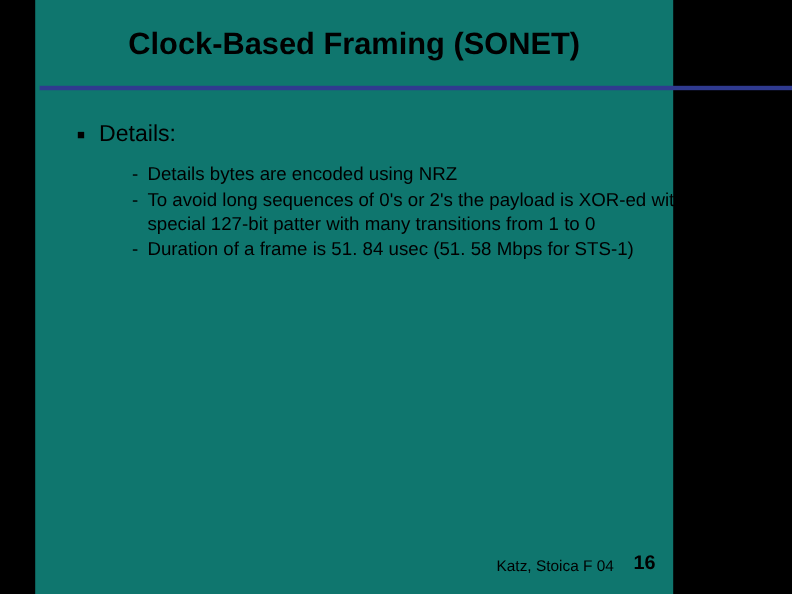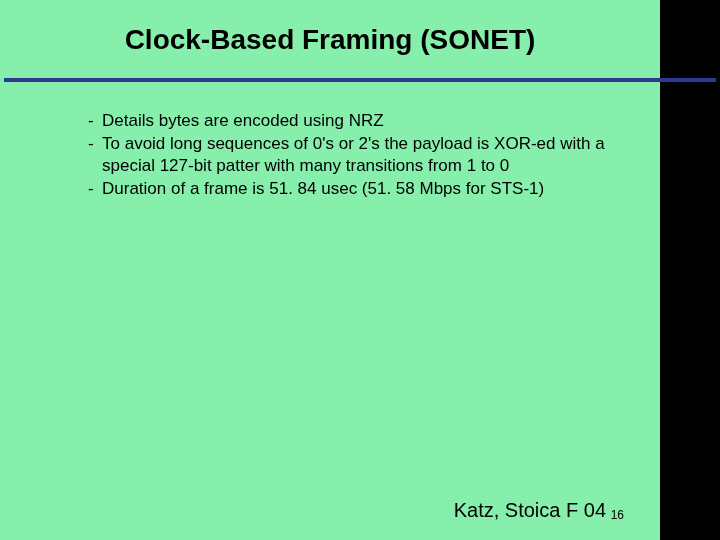--- a/index.html
+++ b/index.html
@@ -6,23 +6,24 @@
     margin: 0;
     padding: 0;
     width: 720px;
     height: 540px;
     background: #000;
     font-family: Arial, Helvetica, sans-serif;
     overflow: hidden;
   }
   .slide {
     position: relative;
-    width: 660px;
+    width: 580px;
     height: 540px;
-    background: #86efac;
+    background: #0f766e;
+    margin-left: 32px;
   }
   .title {
     position: absolute;
     top: 24px;
     left: 0;
     width: 100%;
     text-align: center;
     font-size: 28px;
     font-weight: bold;
     color: #000;
@@ -70,42 +71,45 @@
     width: 14px;
     flex: 0 0 14px;
   }
   .subitem .txt {
     flex: 1;
   }
   .footer-text {
     position: absolute;
     bottom: 18px;
     right: 54px;
-    font-size: 20px;
+    font-size: 14px;
     color: #000;
   }
   .footer-num {
     position: absolute;
     bottom: 18px;
-    right: 36px;
-    font-size: 12px;
-    font-weight: normal;
+    right: 16px;
+    font-size: 18px;
+    font-weight: bold;
     color: #000;
   }
 </style>
 </head>
 <body>
 
 <div class="slide">
 
   <div class="title">Clock-Based Framing (SONET)</div>
 
   <div class="rule"></div>
 
   <div class="content">
+    <div class="level1">
+      <span class="bullet">■</span><span>Details:</span>
+    </div>
     <div class="sublist">
       <div class="subitem">
         <div class="dash">-</div>
         <div class="txt">Details bytes are encoded using NRZ</div>
       </div>
       <div class="subitem">
         <div class="dash">-</div>
         <div class="txt">To avoid long sequences of 0's or 2's the payload is XOR-ed with a special 127-bit patter with many transitions from 1 to 0</div>
       </div>
       <div class="subitem">

